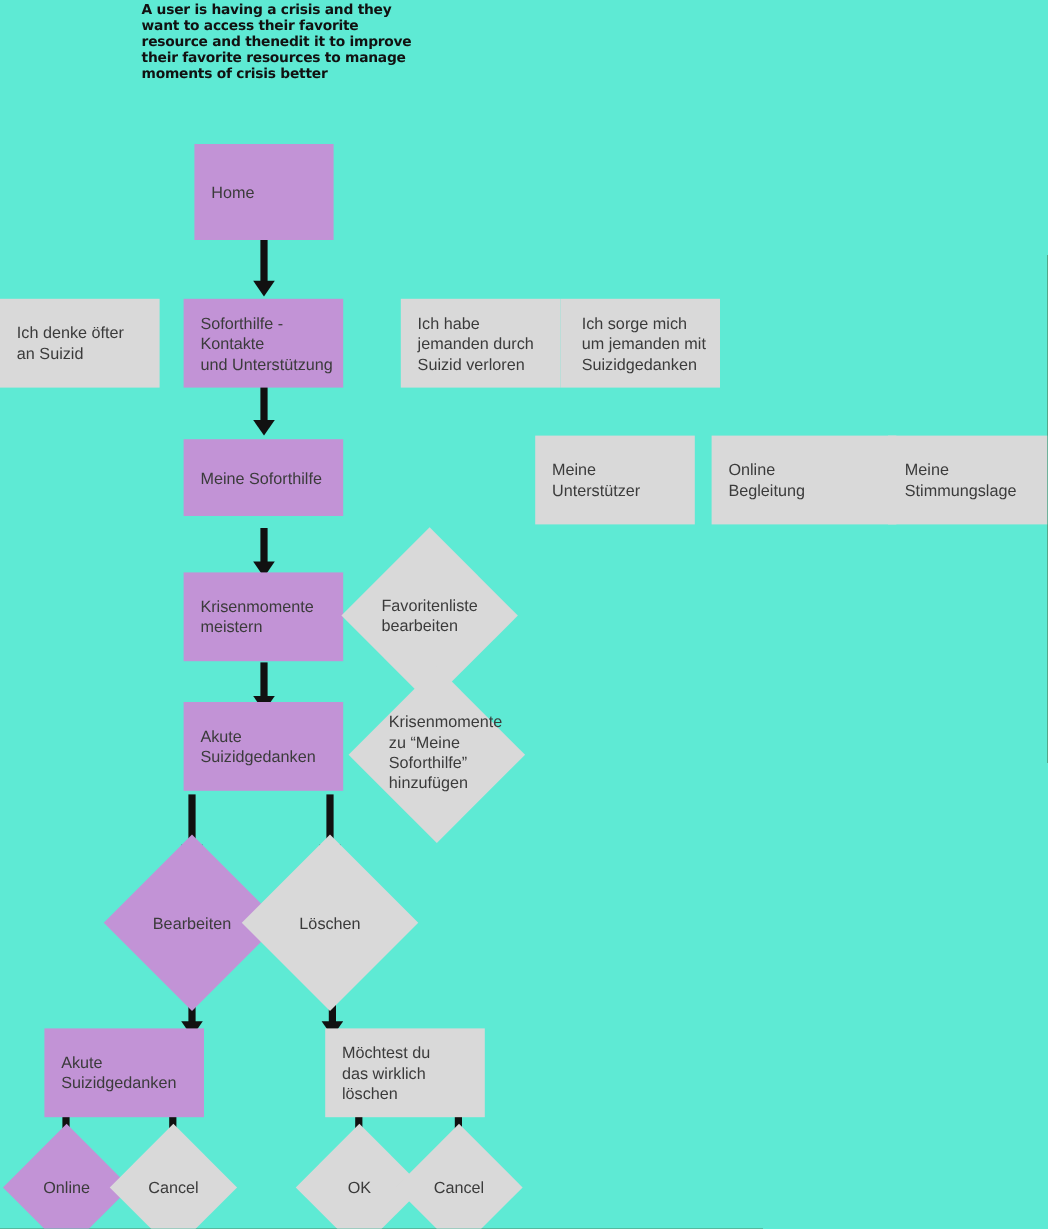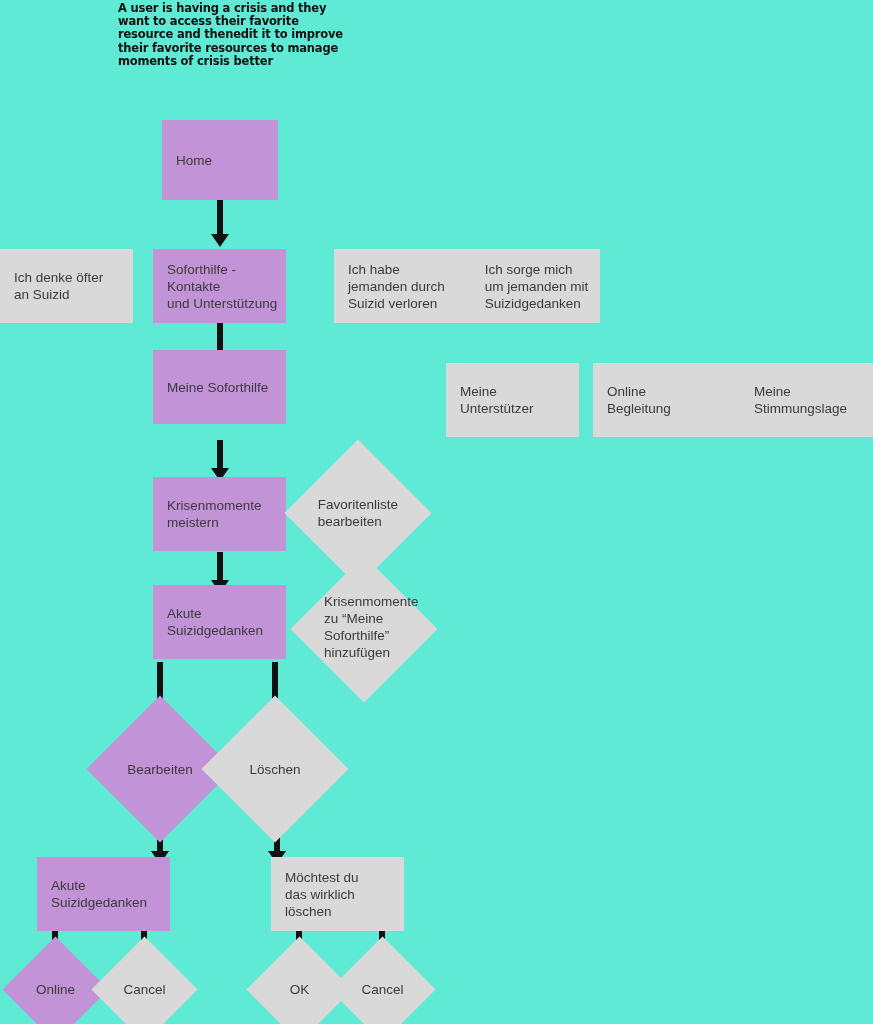--- a/index.html
+++ b/index.html
@@ -180,21 +180,21 @@
 jemanden durch
 Suizid verloren</span>
   </div>
 
   <div class="node rect gray" style="left:467px; top:249px; width:133px; height:74px;justify-content:center;">
     <span class="label">Ich sorge mich
 um jemanden mit
 Suizidgedanken</span>
   </div>
 
-  <div class="node rect purple" style="left:153px; top:350px; width:133px; height:74px;text-align:center;">
+  <div class="node rect purple" style="left:153px; top:366px; width:133px; height:64px;text-align:center;">
     <span class="label">Meine Soforthilfe</span>
   </div>
 
 
   <div class="node rect gray" style="left:446px; top:363px; width:133px; height:74px;">
     <span class="label">Meine
 Unterstützer</span>
   </div>
 
   <div class="node rect gray" style="left:593px; top:363px; width:154px; height:74px;">

